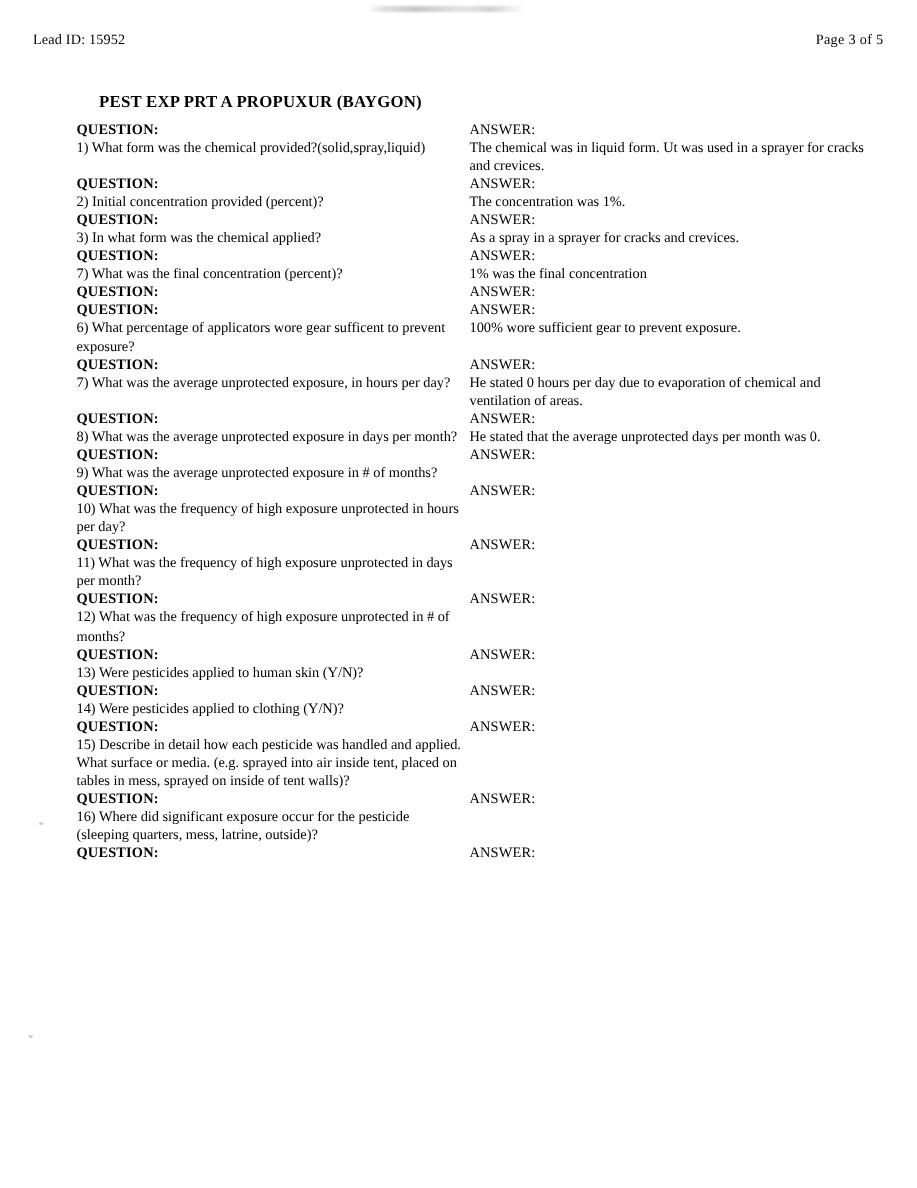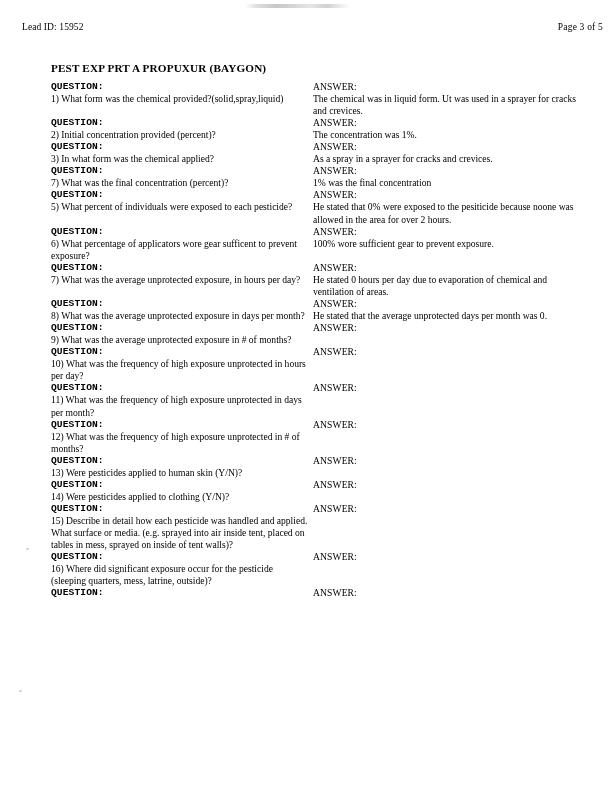--- a/index.html
+++ b/index.html
@@ -42,21 +42,21 @@
     filter: blur(0.4px);
   }
   .speck.s1 { left: 26px; top: 548px; width: 3px; height: 2px; }
   .speck.s2 { left: 19px; top: 690px; width: 3px; height: 2px; }
 
   
   .running-head {
     position: absolute;
     top: 22px;
     left: 22px;
-    right: 8px;
+    right: 22px;
     height: 14px;
   }
   .lead-id {
     position: absolute;
     left: 0;
     top: 0;
     font-size: 9.5px;
     letter-spacing: 0.1px;
     white-space: nowrap;
   }
@@ -73,21 +73,21 @@
   .content {
     position: absolute;
     left: 51px;
     top: 62px;
     width: 530px;
   }
   .doc-title {
     font-size: 11.2px;
     font-weight: bold;
     letter-spacing: 0.15px;
-    margin: 0 0 7px 0;
+    margin: 0 0 7px 15px;
     white-space: nowrap;
   }
 
   .qa-table {
     width: 530px;
     border-collapse: collapse;
     table-layout: fixed;
   }
   .qa-table td {
     vertical-align: top;
@@ -97,21 +97,20 @@
   col.c-q { width: 258px; }
   col.c-gap { width: 4px; }
   col.c-a { width: 268px; }
 
   .label {
     font-size: 9.6px;
     font-weight: bold;
     line-height: 12px;
     letter-spacing: 0.1px;
     padding-left: 5px;
-    font-family: Liberation Mono, monospace;
   }
   .text {
     font-size: 9.6px;
     line-height: 12.1px;
     letter-spacing: -0.02px;
     padding-left: 1px;
     padding-right: 2px;
   }
   .a-text {
     font-size: 9.6px;
@@ -191,25 +190,20 @@
             <td class="text">7) What was the final concentration (percent)?</td>
             <td></td>
             <td class="a-text">1% was the final concentration</td>
           </tr>
           <tr>
             <td class="label">QUESTION:</td>
             <td></td>
             <td class="a-label">ANSWER:</td>
           </tr>
           <tr>
-            <td class="text">5) What percent of individuals were exposed to each pesticide?</td>
-            <td></td>
-            <td class="a-text">He stated that 0% were exposed to the pesiticide because noone was allowed in the area for over 2 hours.</td>
-          </tr>
-          <tr>
             <td class="label">QUESTION:</td>
             <td></td>
             <td class="a-label">ANSWER:</td>
           </tr>
           <tr>
             <td class="text">6) What percentage of applicators wore gear sufficent to prevent exposure?</td>
             <td></td>
             <td class="a-text">100% wore sufficient gear to prevent exposure.</td>
           </tr>
           <tr>

